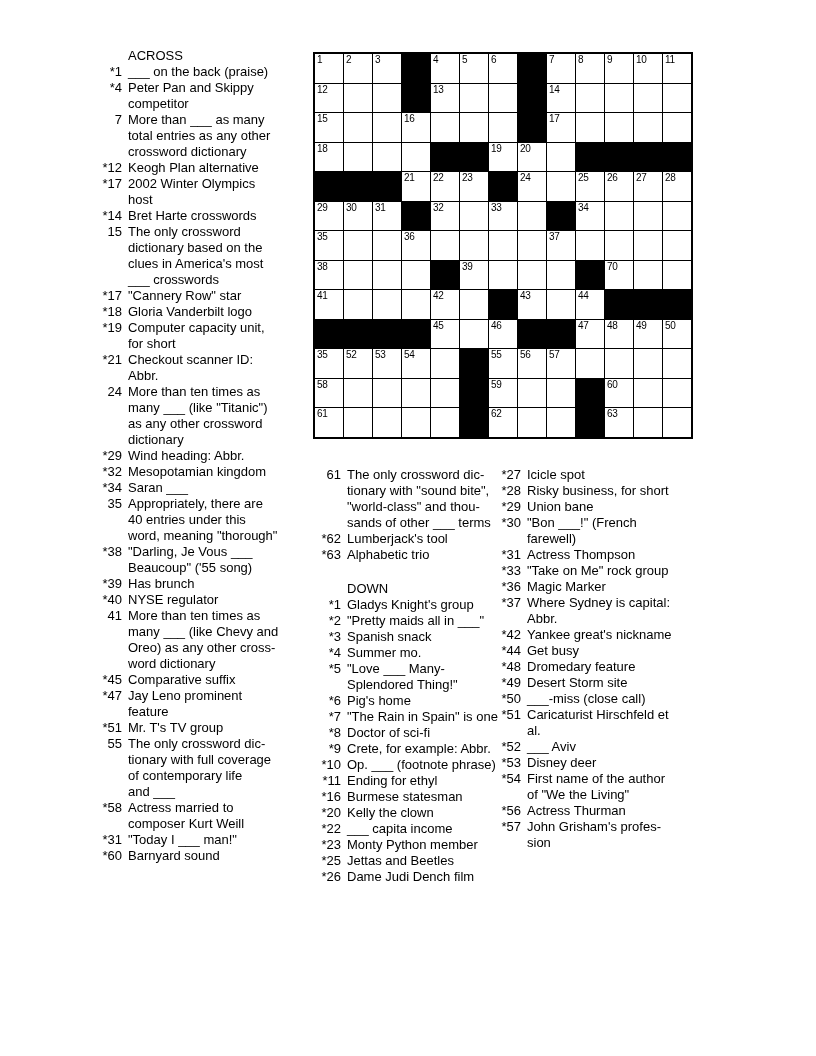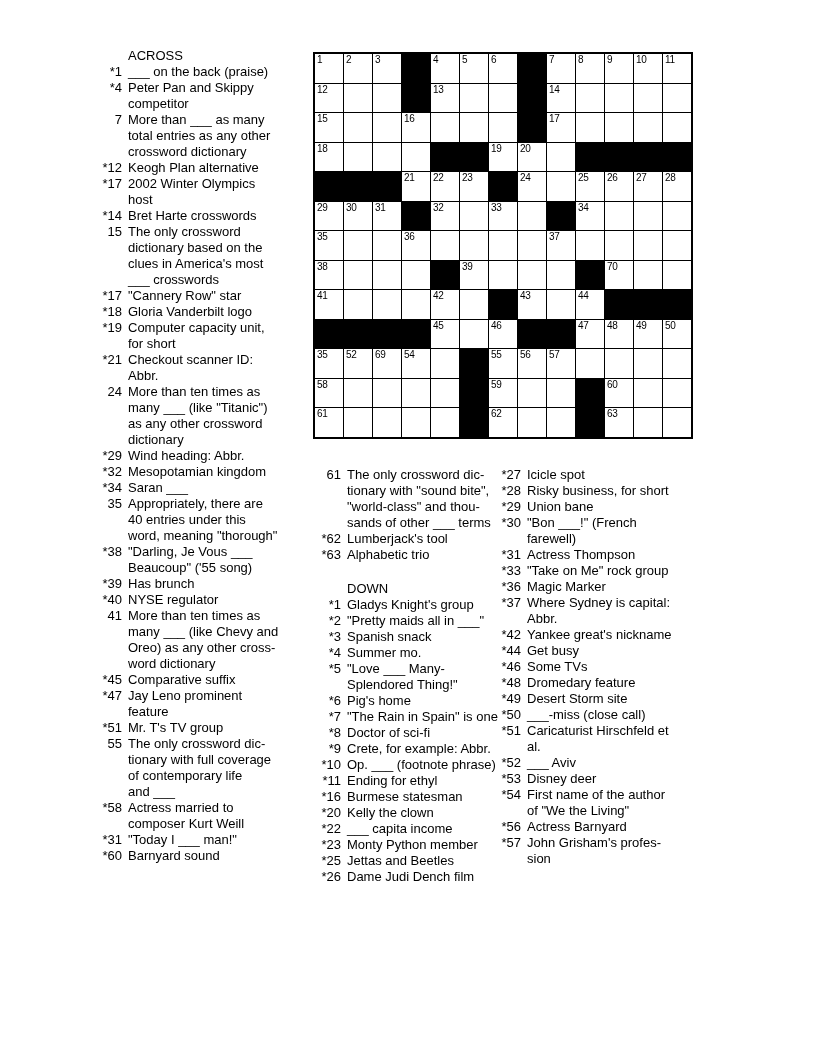--- a/index.html
+++ b/index.html
@@ -276,21 +276,21 @@
       <div class="cell">
         <span class="cellnum">50</span>
       </div>
       <div class="cell">
         <span class="cellnum">35</span>
       </div>
       <div class="cell">
         <span class="cellnum">52</span>
       </div>
       <div class="cell">
-        <span class="cellnum">69</span>
+        <span class="cellnum">53</span>
       </div>
       <div class="cell">
         <span class="cellnum">54</span>
       </div>
       <div class="cell"></div>
       <div class="cell black"></div>
       <div class="cell">
         <span class="cellnum">55</span>
       </div>
       <div class="cell">
@@ -725,26 +725,20 @@
             <div class="cline">Yankee great's nickname</div>
           </div>
         </div>
         <div class="clue">
           <div class="cnum">*44</div>
           <div class="ctext">
             <div class="cline">Get busy</div>
           </div>
         </div>
         <div class="clue">
-          <div class="cnum">*46</div>
-          <div class="ctext">
-            <div class="cline">Some TVs</div>
-          </div>
-        </div>
-        <div class="clue">
           <div class="cnum">*48</div>
           <div class="ctext">
             <div class="cline">Dromedary feature</div>
           </div>
         </div>
         <div class="clue">
           <div class="cnum">*49</div>
           <div class="ctext">
             <div class="cline">Desert Storm site</div>
           </div>
@@ -777,21 +771,21 @@
         <div class="clue">
           <div class="cnum">*54</div>
           <div class="ctext">
             <div class="cline">First name of the author</div>
             <div class="cline">of "We the Living"</div>
           </div>
         </div>
         <div class="clue">
           <div class="cnum">*56</div>
           <div class="ctext">
-            <div class="cline">Actress Barnyard</div>
+            <div class="cline">Actress Thurman</div>
           </div>
         </div>
         <div class="clue">
           <div class="cnum">*57</div>
           <div class="ctext">
             <div class="cline">John Grisham's profes-</div>
             <div class="cline">sion</div>
           </div>
         </div>
       </div>

